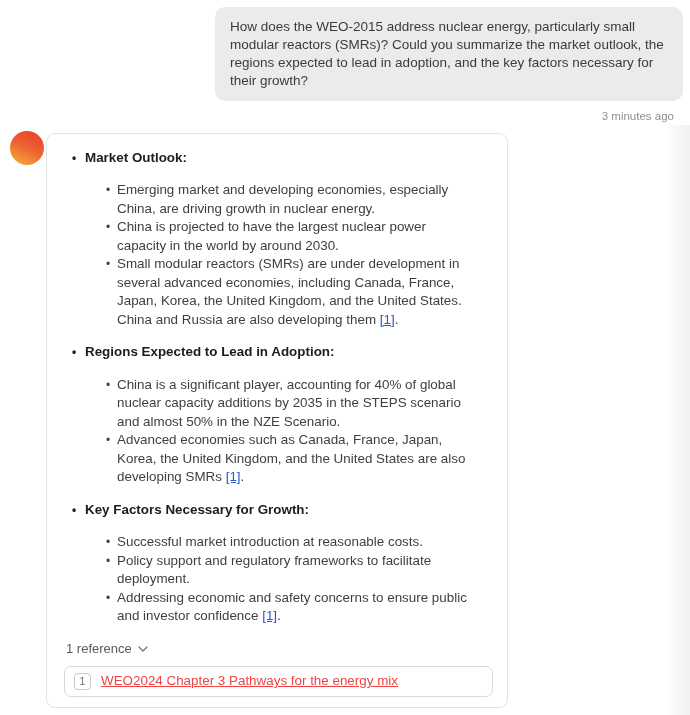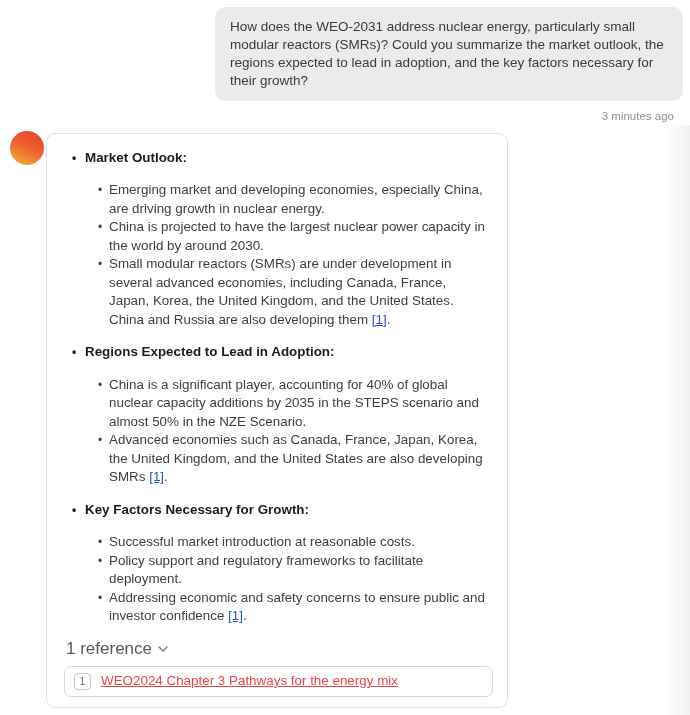--- a/index.html
+++ b/index.html
@@ -67,21 +67,21 @@
   }
   .heading::before {
     content: "\2022";
     position: absolute;
     left: 25px; top: 0;
     color: #1c1c1c;
     font-size: 12px;
   }
   ul.inner {
     list-style: none;
-    margin: 14px 8px;
+    margin: 14px 16px;
     padding: 0;
   }
   ul.inner li {
     position: relative;
     padding-left: 54px;
     color: #3f3f3f;
   }
   ul.inner li::before {
     content: "\2022";
     position: absolute;
@@ -94,21 +94,21 @@
     text-decoration: underline;
     cursor: pointer;
   }
 
   
   .ref-toggle {
     display: flex;
     align-items: center;
     gap: 6px;
     margin: 4px 0 0 19px;
-    font-size: 17px;
+    font-size: 13px;
     color: #5a5a5a;
     cursor: pointer;
     width: max-content;
   }
   .chevron { display: inline-flex; margin-top: 1px; }
   .ref-card {
     margin: 8px 1px 2px 17px;
     border: 1px solid #d9d9d9;
     border-radius: 7px;
     padding: 5px 9px;
@@ -144,21 +144,21 @@
     background: linear-gradient(to right, rgba(0,0,0,0), rgba(0,0,0,0.055));
     pointer-events: none;
   }
 </style>
 </head>
 <body>
 
 <div>
 
   <div class="user-bubble">
-    <p>How does the WEO-2031 address nuclear energy, particularly small modular reactors (SMRs)? Could you summarize the market outlook, the regions expected to lead in adoption, and the key factors necessary for their growth?</p>
+    <p>How does the WEO-2015 address nuclear energy, particularly small modular reactors (SMRs)? Could you summarize the market outlook, the regions expected to lead in adoption, and the key factors necessary for their growth?</p>
   </div>
 
   <div class="timestamp">3 minutes ago</div>
 
   <div class="assistant-row">
     <div class="avatar"></div>
 
     <div class="response-box">
 
       <div class="section">

